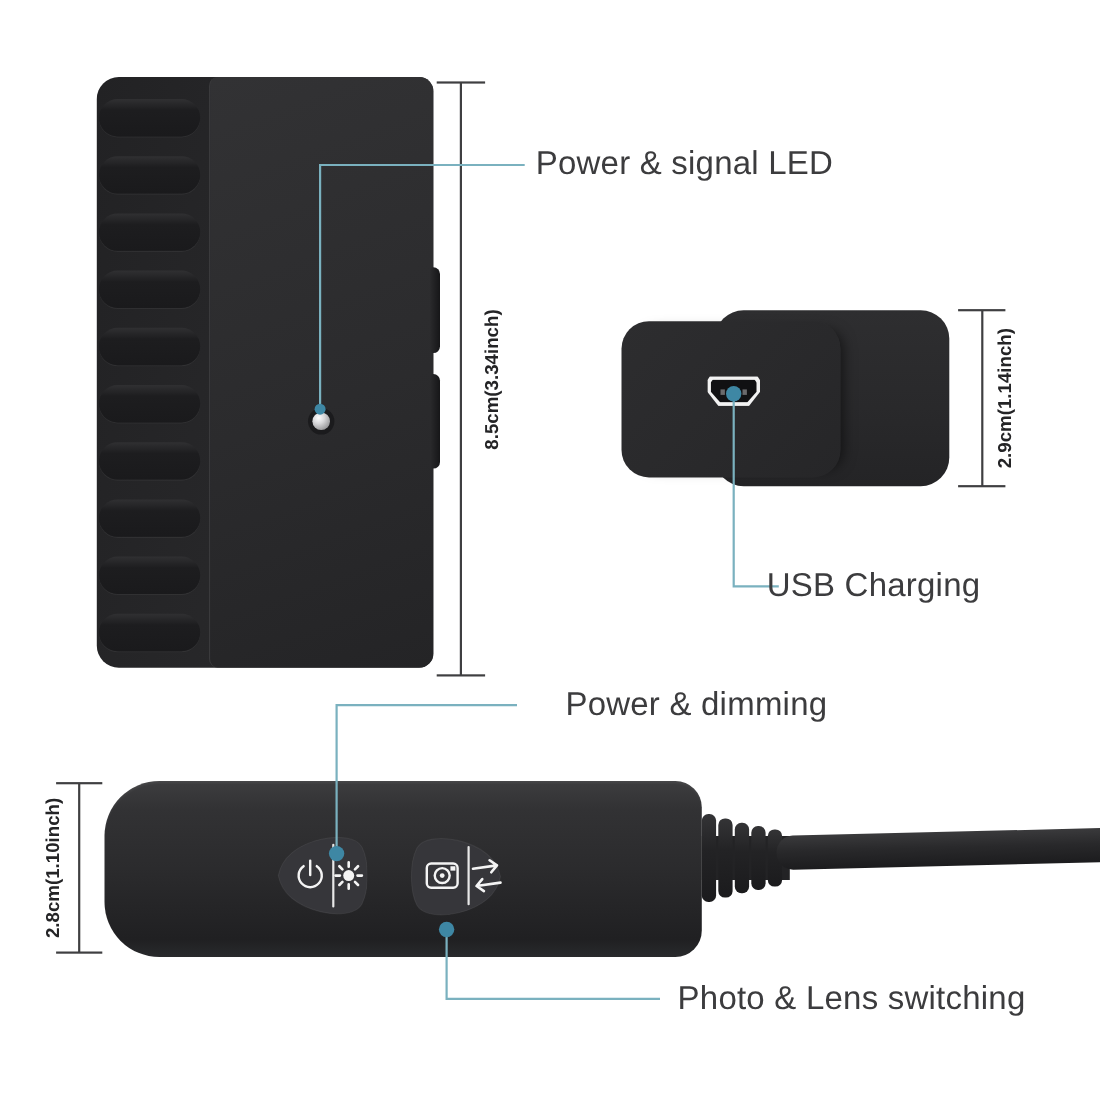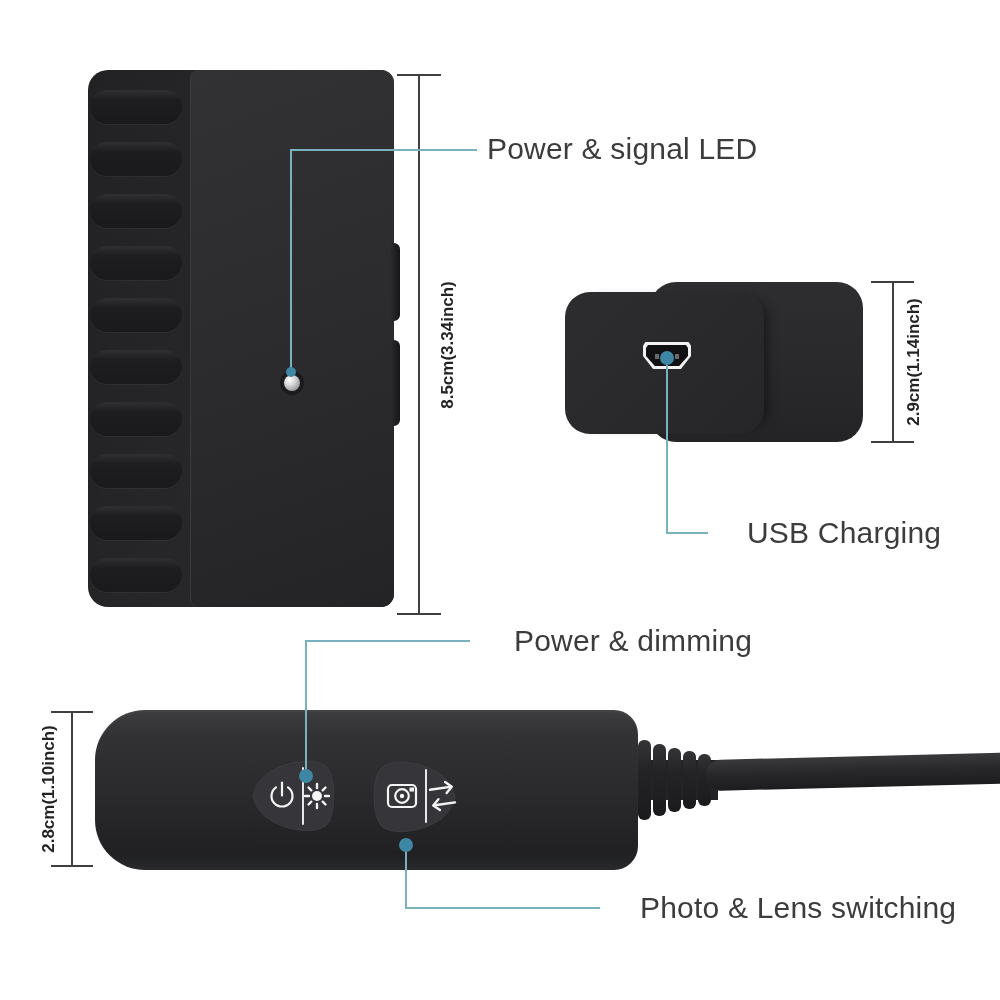--- a/index.html
+++ b/index.html
@@ -227,15 +227,15 @@
   <circle class="callout-dot" cx="667" cy="358" r="7"></circle>
 
   <polyline class="callout-path" points="470,641 306,641 306,774"></polyline>
   <circle class="callout-dot" cx="306" cy="776" r="7"></circle>
 
   <polyline class="callout-path" points="406,846 406,908 600,908"></polyline>
   <circle class="callout-dot" cx="406" cy="845" r="7"></circle>
 </svg>
 
 <div class="callout-label" style="left:487px;top:130px">Power &amp; signal LED</div>
-<div class="callout-label" style="left:747px;top:514px">USB Charging</div>
+<div class="callout-label" style="left:697px;top:514px">USB Charging</div>
 <div class="callout-label" style="left:514px;top:622px">Power &amp; dimming</div>
-<div class="callout-label" style="left:640px;top:889px">Photo &amp; Lens switching</div>
+<div class="callout-label" style="left:616px;top:889px">Photo &amp; Lens switching</div>
 
 </body></html>

